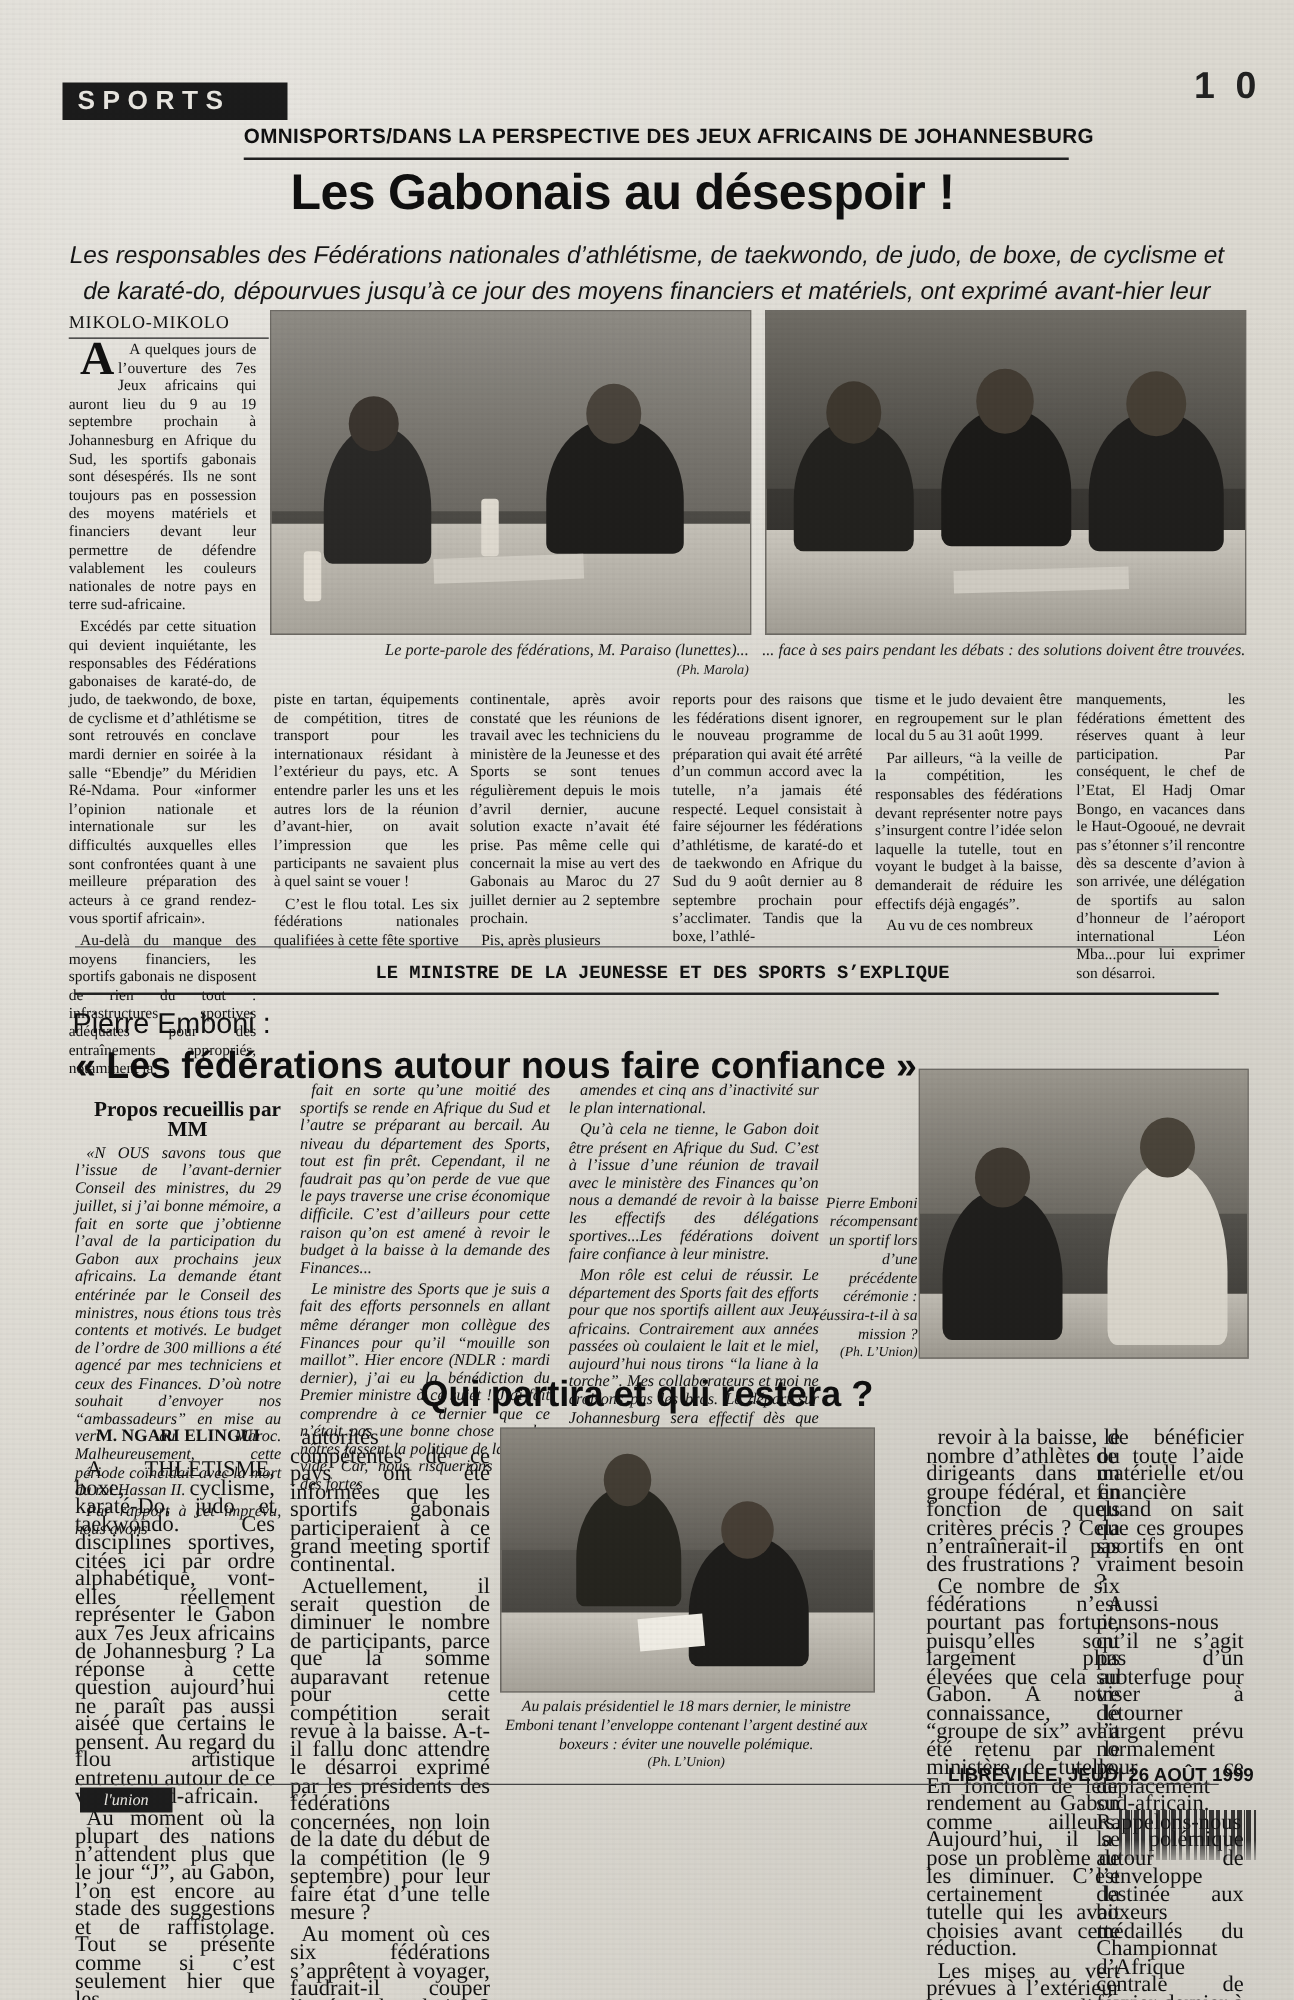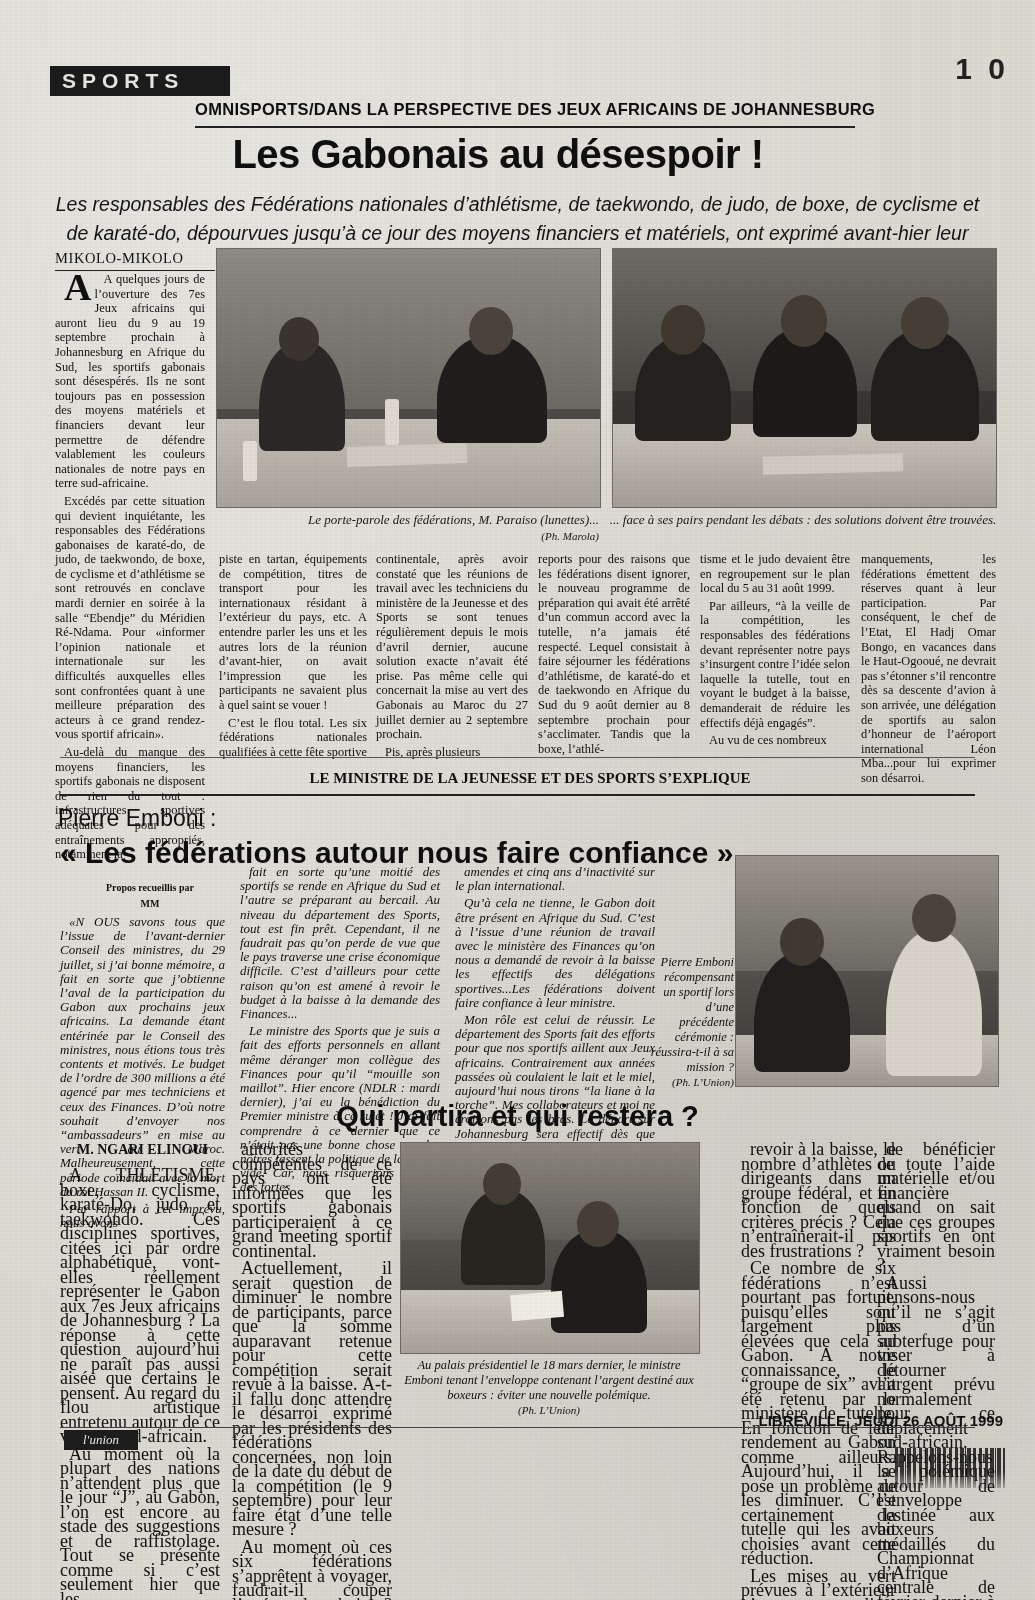--- a/index.html
+++ b/index.html
@@ -96,34 +96,34 @@
   .c1{left:55px;top:272px;width:150px;}
   .c2{left:219px;top:552px;width:148px;}
   .c3{left:376px;top:552px;width:152px;}
   .c4{left:538px;top:552px;width:152px;}
   .c5{left:700px;top:552px;width:150px;}
   .c6{left:861px;top:552px;width:135px;}
   
   .sec2-rule-top{position:absolute;left:60px;top:757px;width:915px;height:1px;background:#555;}
   .sec2-band{
     position:absolute;left:280px;top:770px;width:500px;text-align:center;
-    font-family:Liberation Serif, serif;font-weight:bold;font-size:15px;color:#111;
+    font-family:Liberation Mono, monospace;font-weight:bold;font-size:15px;color:#111;
   }
   .sec2-rule-bot{position:absolute;left:60px;top:794px;width:915px;height:2px;background:#222;}
   .pierre-name{
     position:absolute;left:58px;top:805px;
     font-family:"Liberation Sans", sans-serif;font-size:23px;color:#111;
   }
   .quote-head{
     position:absolute;left:60px;top:836px;width:700px;
     font-family:"Liberation Sans", sans-serif;font-weight:bold;font-size:30px;color:#0f0f0f;
   }
   .propos{
     position:absolute;left:75px;top:880px;width:150px;text-align:center;
-    font-family:"Liberation Serif", serif;font-size:10px;font-weight:bold;line-height:16px;color:#111;
+    font-family:"Liberation Serif", serif;font-size:17px;font-weight:bold;line-height:16px;color:#111;
   }
   .q-col{
     position:absolute;font-family:"Liberation Serif", serif;
     font-size:13px;line-height:14.2px;text-align:justify;font-style:italic;color:#111;
   }
   .q-col p{margin:0 0 3px 0;text-indent:9px;}
   .qc1{left:60px;top:915px;width:165px;}
   .qc2{left:240px;top:865px;width:200px;}
   .qc3{left:455px;top:865px;width:200px;}
   .ph3{left:735px;top:855px;width:262px;height:230px;}

